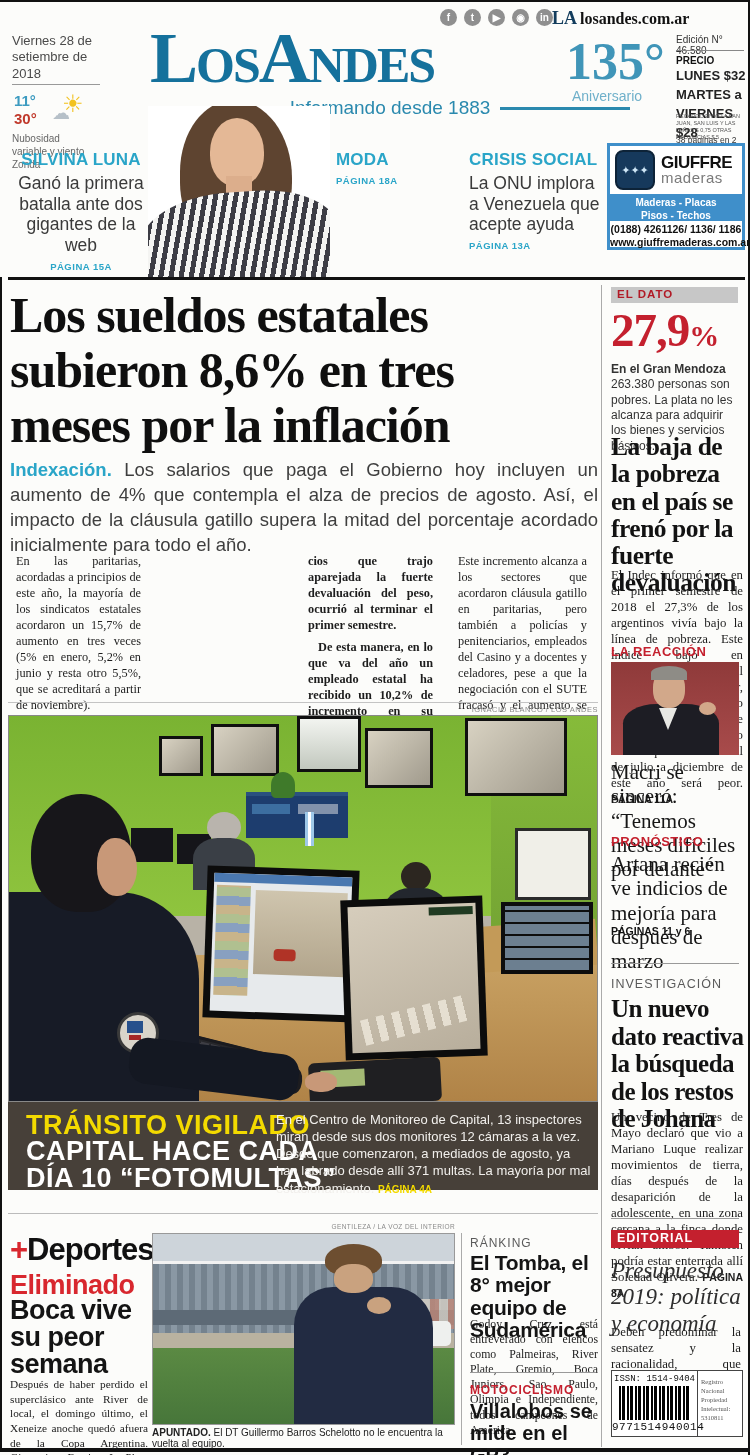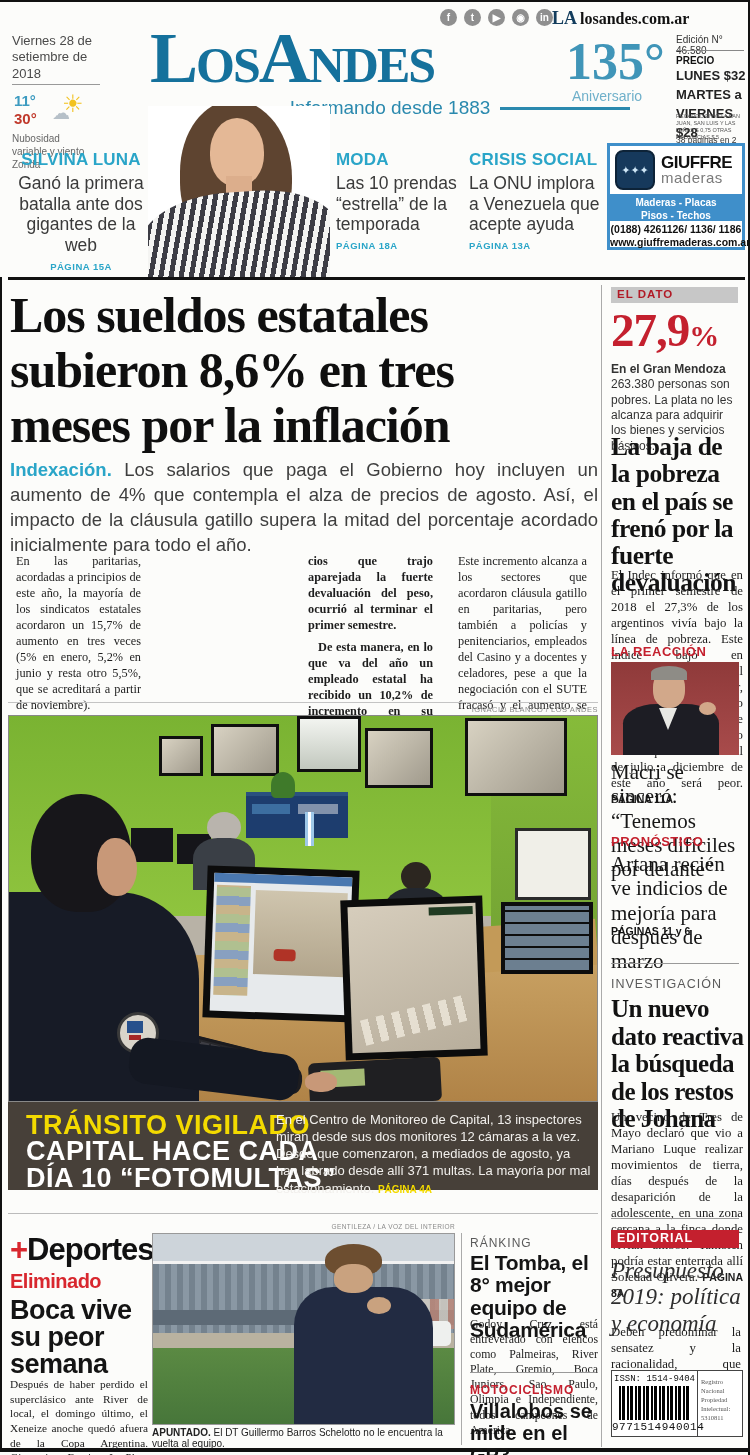--- a/index.html
+++ b/index.html
@@ -201,21 +201,21 @@
   .cap-k{position:absolute;left:18px;top:8px;font-size:27px;font-weight:bold;color:#f3da00;letter-spacing:.5px;}
   .cap-t{position:absolute;left:18px;top:36px;font-size:27px;font-weight:bold;color:#fff;line-height:1.0;letter-spacing:.5px;}
   .cap-p{position:absolute;left:268px;top:9px;width:315px;font-size:13px;line-height:1.32;color:#f1efec;}
   .cap-p .pg{color:#f3da00;font-weight:bold;font-size:10px;}
 
   .sec-rule{top:1213px;left:8px;width:590px;height:1px;background:#bbb;}
 
   
   .dep-logo{top:1232px;left:10px;font-size:31px;font-weight:bold;color:#111;letter-spacing:-1px;}
   .dep-logo .plus{color:#d8272e;}
-  .dep-kicker{top:1270px;left:10px;font-size:20px;font-weight:bold;color:#d8272e;letter-spacing:-.5px;}
+  .dep-kicker{top:1270px;left:10px;font-size:27px;font-weight:bold;color:#d8272e;letter-spacing:-.5px;}
   .dep-head{top:1297px;left:10px;width:140px;font-size:27px;font-weight:bold;color:#141414;line-height:1.0;letter-spacing:-.5px;}
   .dep-body{top:1377px;left:10px;width:138px;font-family:"Liberation Serif",serif;font-size:11.3px;line-height:1.3;color:#222;text-align:justify;}
   .dep-credit{top:1223px;left:152px;width:303px;text-align:right;font-size:6.5px;color:#8a8a8a;letter-spacing:.4px;}
   .dphoto{top:1233px;left:152px;width:303px;height:192px;overflow:hidden;background:#8e9aa6;border:1px solid #999;box-sizing:border-box;}
   .d-roof{position:absolute;left:0;top:0;width:100%;height:14%;background:#cdd4da;}
   .d-roofline{position:absolute;left:0;top:14%;width:100%;height:3px;background:#f2f2f2;}
   .d-crowd{position:absolute;left:0;top:16%;width:100%;height:36%;
      background:repeating-linear-gradient(90deg,#74828e 0 6px,#8a98a4 6px 12px);}
   .d-band{position:absolute;left:0;top:40%;width:100%;height:8%;background:#5d6a76;}
   .d-track{position:absolute;left:0;top:52%;width:100%;height:9%;background:#b9b2a0;}
@@ -294,21 +294,20 @@
 
   <div class="abs wphoto">
     <div class="w-hair"></div>
     <div class="w-face"></div>
     <div class="w-neck"></div>
     <div class="w-body"></div>
   </div>
 
   <div class="abs t2">
     <div class="kicker-teal">MODA</div>
-    <div class="teaser-title">Las 10 prendas “estrella” de la temporada</div>
     <span class="pagelabel">PÁGINA 18A</span>
   </div>
 
   <div class="abs t3">
     <div class="kicker-teal">CRISIS SOCIAL</div>
     <div class="teaser-title">La ONU implora a Venezuela que acepte ayuda</div>
     <span class="pagelabel">PÁGINA 13A</span>
   </div>
 
   <div class="abs ad">

